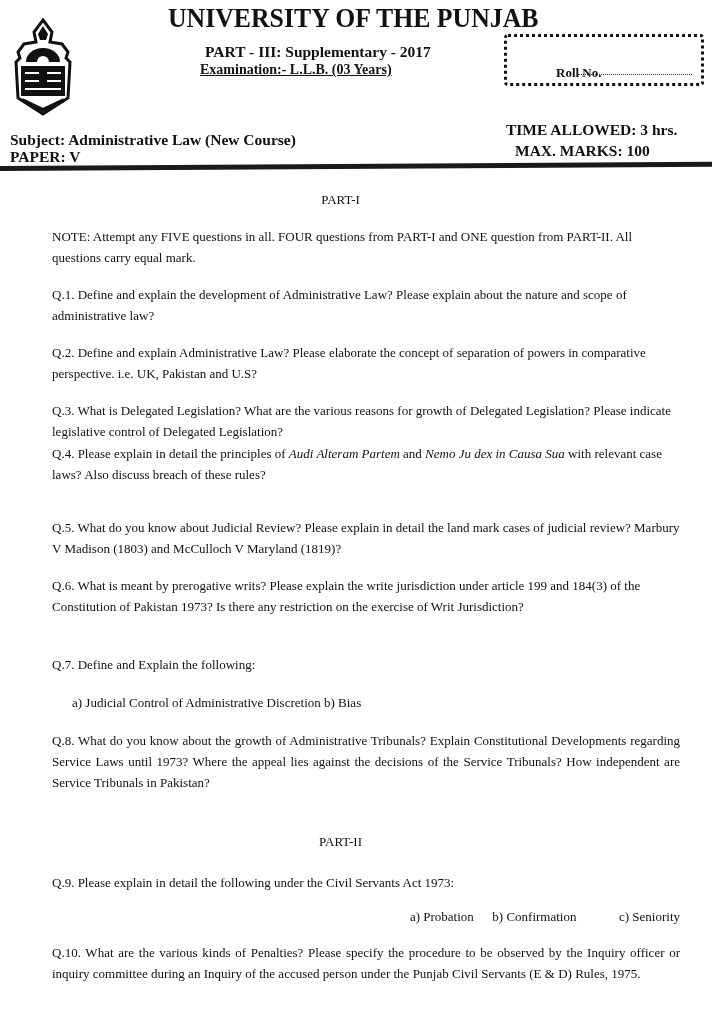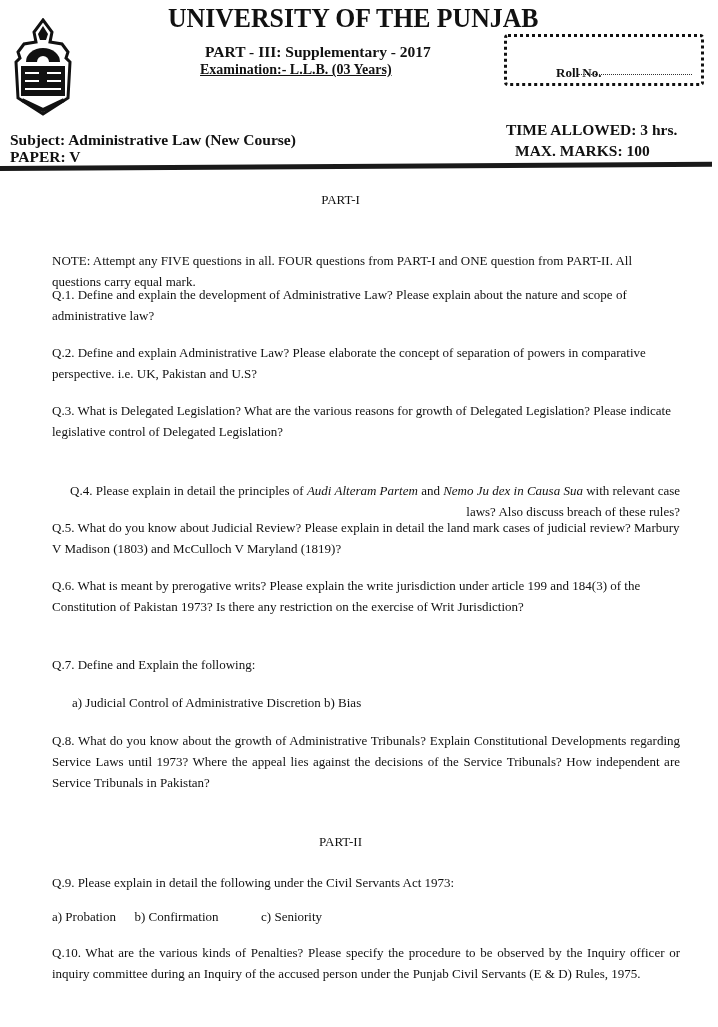--- a/index.html
+++ b/index.html
@@ -64,38 +64,38 @@
 <div class="abs roll-dots"></div>
 
 <div class="abs subject-line">Subject:  Administrative Law (New Course)</div>
 <div class="abs paper-line">PAPER: V</div>
 <div class="abs time-line">TIME ALLOWED: 3 hrs.</div>
 <div class="abs marks-line">MAX. MARKS: 100</div>
 <div class="abs rule"></div>
 
 <div class="section-head" style="top:192px;">PART-I</div>
 
-<div class="para" style="top:226px;margin-top:24px;">NOTE: Attempt any FIVE questions in all. FOUR questions from PART-I and ONE question from PART-II. All questions carry equal mark.</div>
+<div class="para" style="top:226px;">NOTE: Attempt any FIVE questions in all. FOUR questions from PART-I and ONE question from PART-II. All questions carry equal mark.</div>
 
 <div class="para" style="top:284px;">
   <span>Q.1.</span>
   <span>Define and explain the development of Administrative Law? Please explain about the nature and scope of administrative law?</span>
 </div>
 
 <div class="para" style="top:342px;">
   <span>Q.2.</span>
   <span>Define and explain Administrative Law? Please elaborate the concept of separation of powers in comparative perspective. i.e. UK, Pakistan and U.S?</span>
 </div>
 
 <div class="para" style="top:400px;">
   <span>Q.3.</span>
   <span>What is Delegated Legislation? What are the various reasons for growth of Delegated Legislation? Please indicate legislative control of Delegated Legislation?</span>
 </div>
 
-<div class="para" style="top:480px;text-align:right;">
+<div class="para" style="top:443px;">
   <span>Q.4.</span>
   <span>Please explain in detail the principles of </span><i>Audi Alteram Partem</i><span> and </span><i>Nemo Ju dex in Causa Sua</i><span> with relevant case laws?  Also discuss breach of these rules?</span>
 </div>
 
 <div class="para" style="top:517px;">
   <span>Q.5.</span>
   <span>What do you know about Judicial Review? Please explain in detail the land mark cases of judicial review? Marbury V Madison (1803) and McCulloch V Maryland (1819)?</span>
 </div>
 
 <div class="para" style="top:575px;">
@@ -113,21 +113,21 @@
   <span>Q.8.</span>
   <span>What do you know about the growth of Administrative Tribunals? Explain Constitutional Developments regarding Service Laws until 1973? Where the appeal lies against the decisions of the Service Tribunals? How independent are Service Tribunals in Pakistan?</span>
 </div>
 
 <div class="section-head" style="top:834px;">PART-II</div>
 
 <div class="para" style="top:872px;">
   <span>Q.9.</span>
   <span>Please explain in detail the following under the Civil Servants Act 1973:</span>
 </div>
-<div class="para" style="top:906px;">
+<div class="para" style="top:906px;text-align:right;">
   <span>a) Probation</span>
   <span class="tab" style="width:12px;"></span>
   <span>b) Confirmation</span>
   <span class="tab" style="width:36px;"></span>
   <span>c) Seniority</span>
 </div>
 
 <div class="para justify" style="top:942px;">
   <span>Q.10.</span>
   <span>What are the various kinds of Penalties? Please specify the procedure to be observed by the Inquiry officer or inquiry committee during an Inquiry of the accused person under the Punjab Civil Servants (E &amp; D) Rules, 1975.</span>

